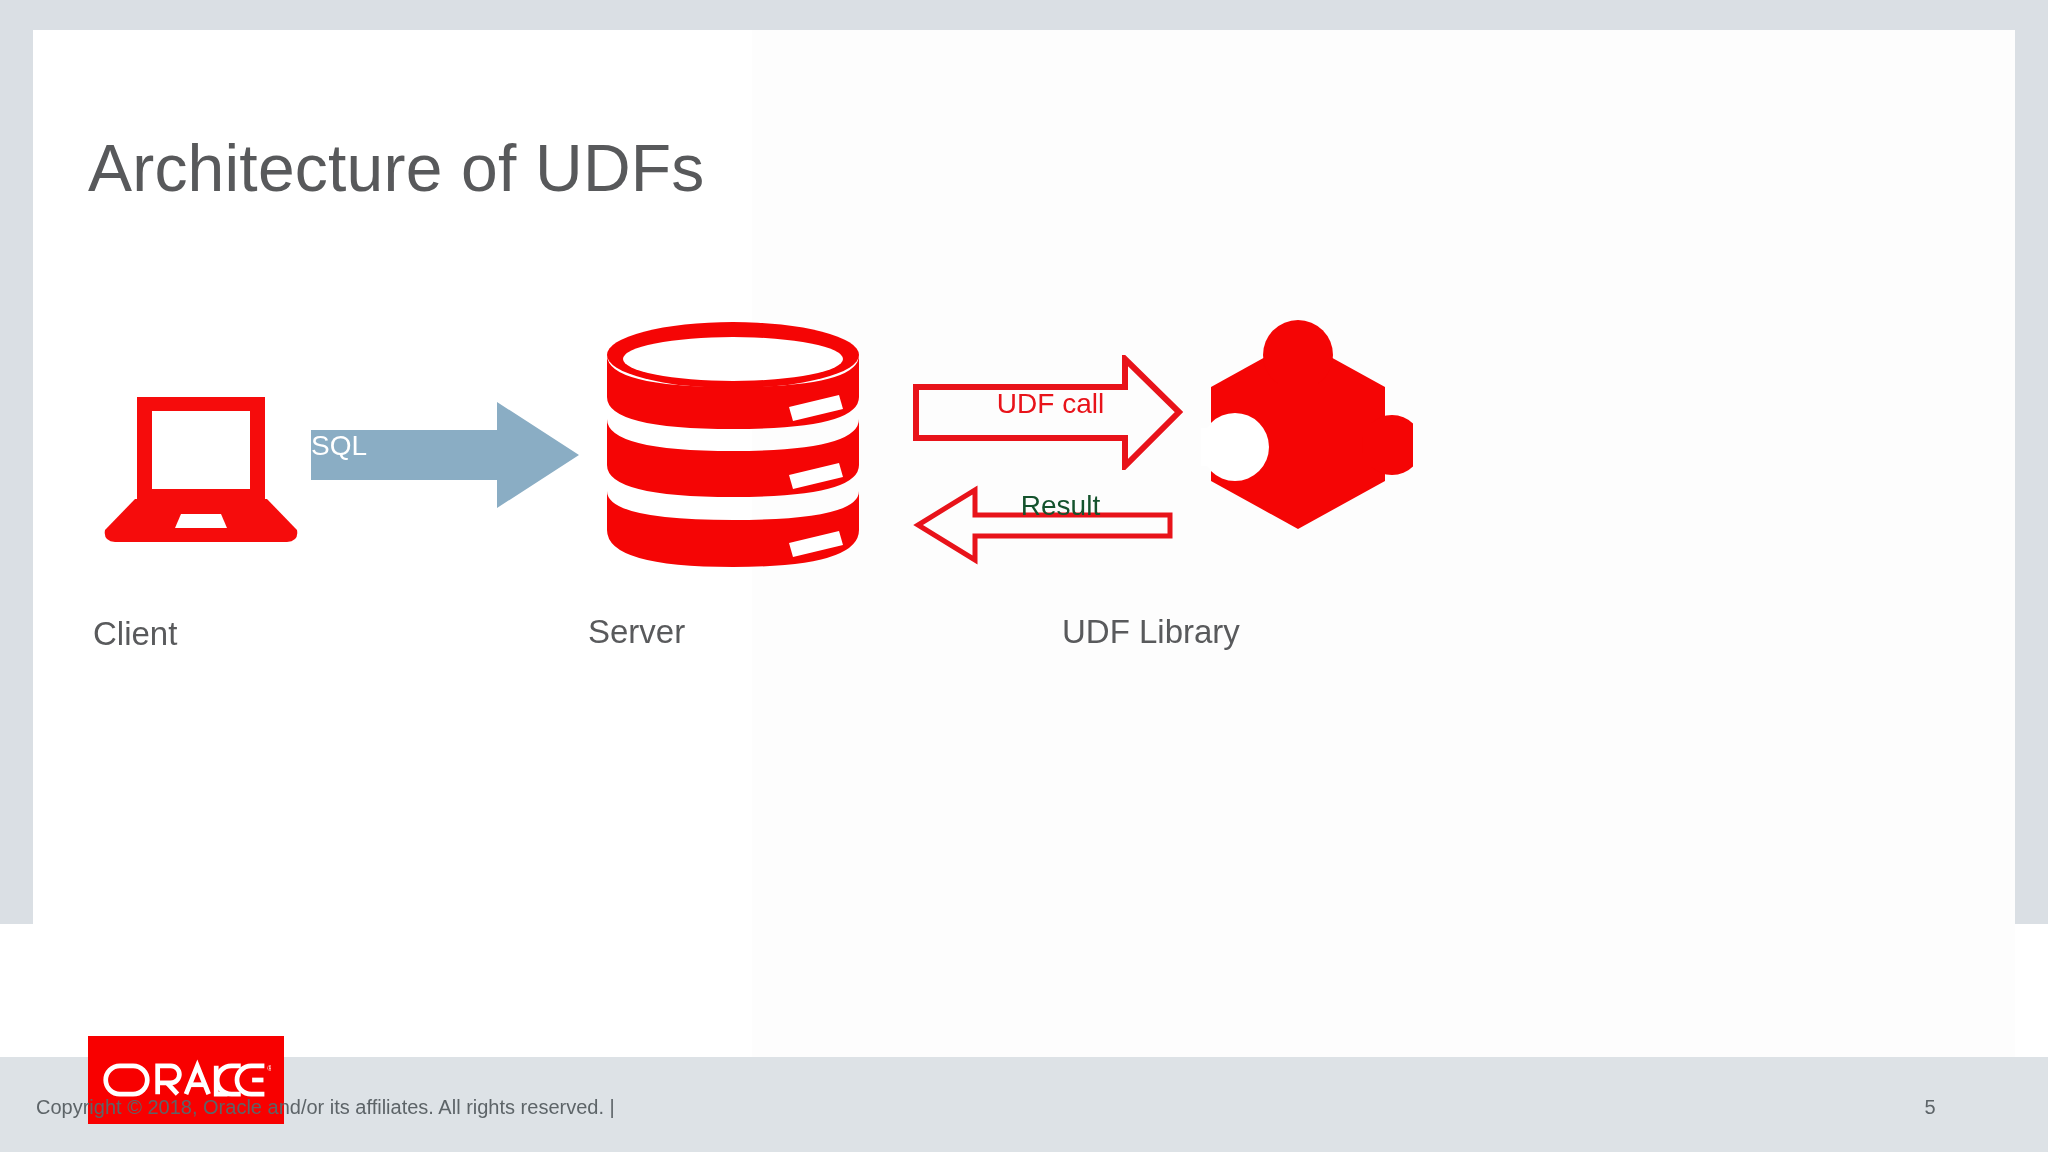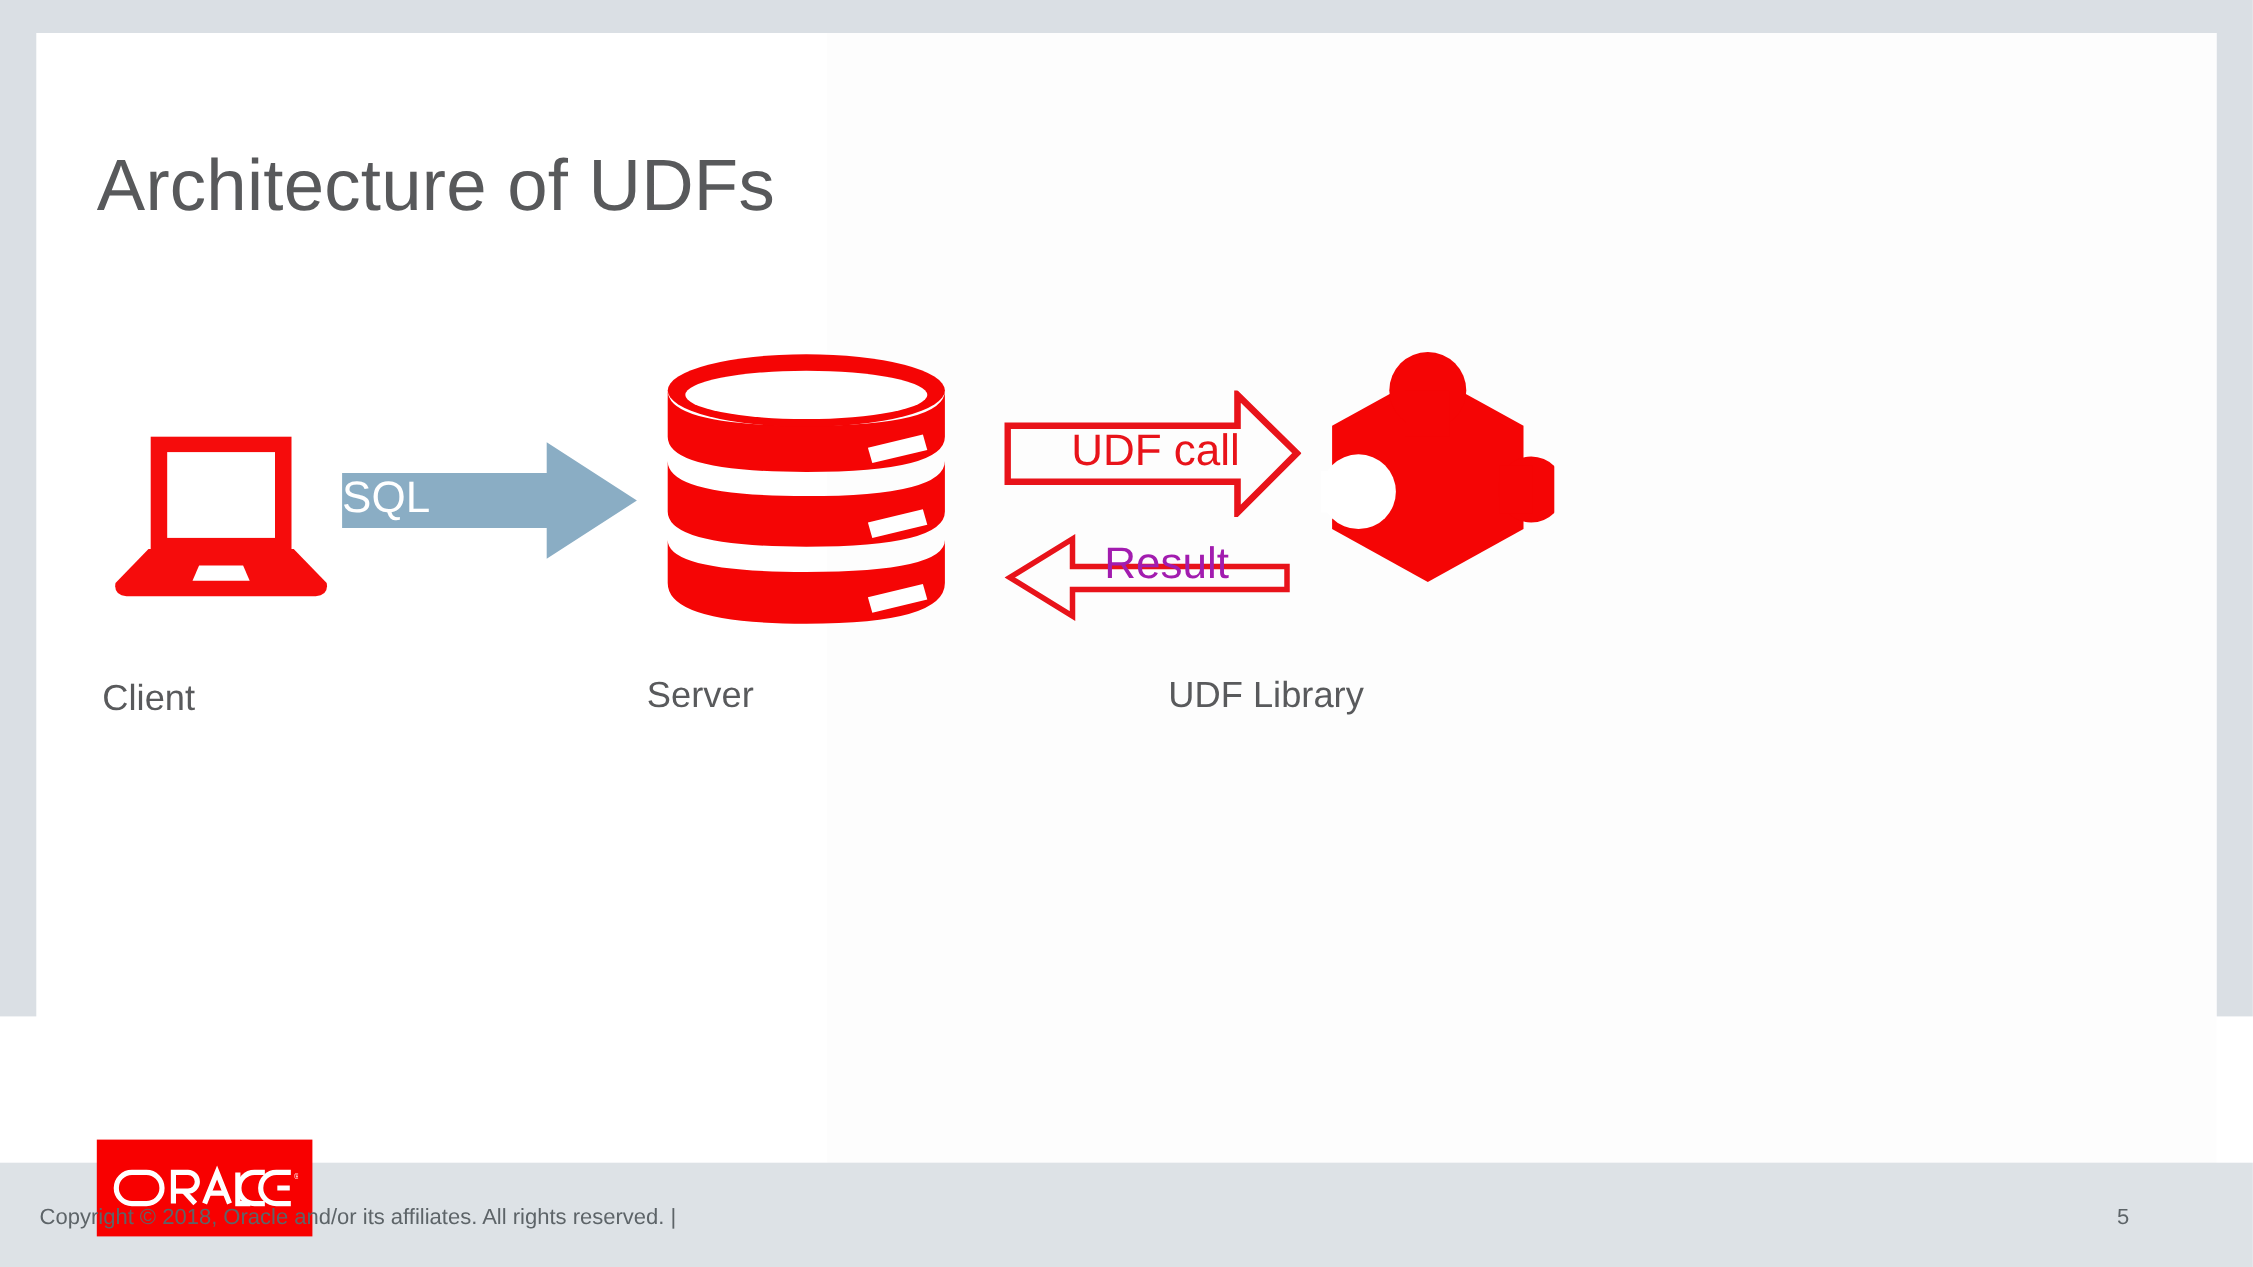--- a/index.html
+++ b/index.html
@@ -82,33 +82,33 @@
   .icon-puzzle  { left: 1150px;top: 285px; width: 230px; height: 230px; }
 
   
   .arrow-sql   { position: absolute; left: 278px;  top: 370px; width: 270px; height: 110px; }
   .arrow-udf   { position: absolute; left: 880px;  top: 325px; width: 270px; height: 115px; }
   .arrow-res   { position: absolute; left: 880px;  top: 450px; width: 260px; height: 90px;  }
 
   .arrow-text {
     position: absolute;
     white-space: nowrap;
-    font-size: 40px;
+    font-size: 28px;
   }
   .arrow-text-sql {
     left: 278px; top: 400px; width: 230px;
     text-align: left; color: #ffffff;
   }
   .arrow-text-udf {
     left: 915px; top: 358px; width: 205px;
     text-align: center; color: #e8131a;
   }
   .arrow-text-res {
     left: 925px; top: 460px; width: 205px;
-    text-align: center; color: #a21caf;
+    text-align: center; color: #14532d;
   }
 
   
   .footer-bar {
     position: absolute;
     left: 0;
     top: 1057px;
     width: 2048px;
     height: 95px;
     background: #dde2e6;

